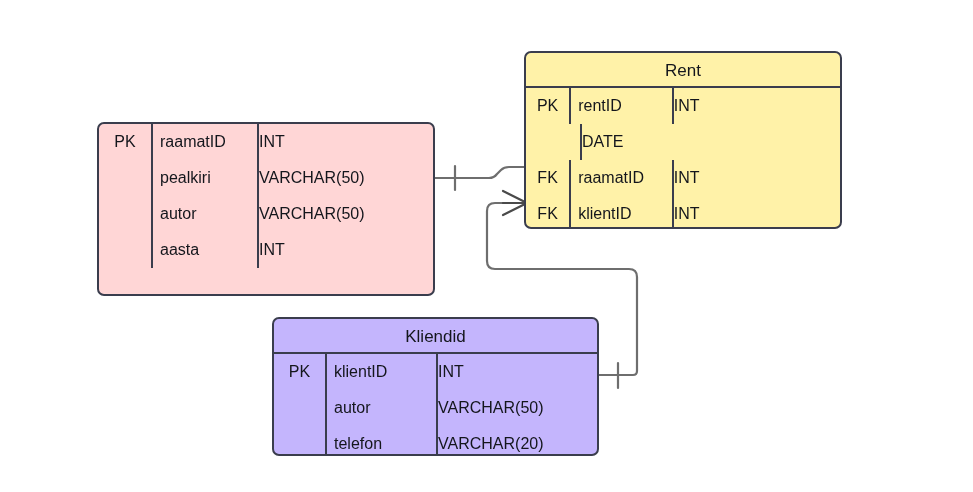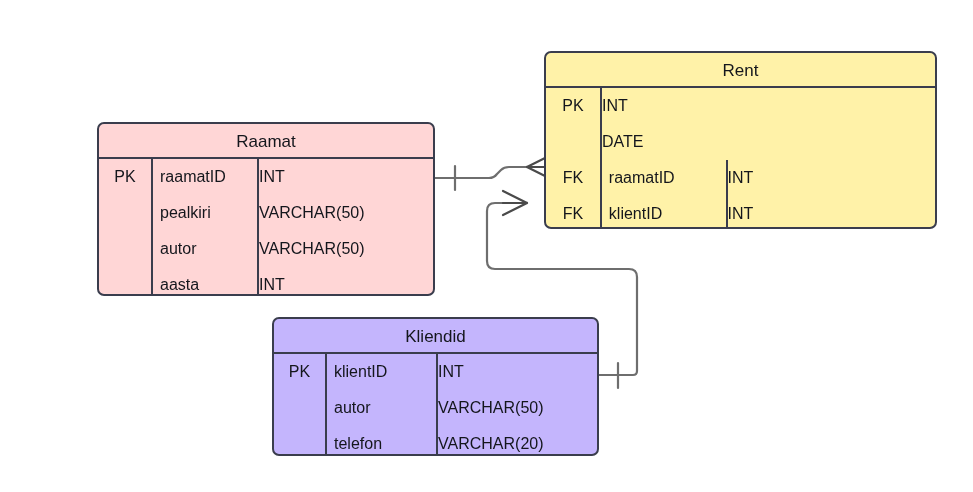--- a/index.html
+++ b/index.html
@@ -80,23 +80,23 @@
     width: 338px;
     height: 174px;
     background: #ffd6d6;
   }
   #entity-raamat .cell-key  { width: 54px; }
   #entity-raamat .cell-name { width: 106px; }
   #entity-raamat .cell-type { width: 174px; }
 
   
   #entity-rent {
-    left: 544px;
+    left: 524px;
     top: 51px;
-    width: 393px;
+    width: 318px;
     height: 178px;
     background: #fff2a8;
   }
   #entity-rent .cell-key  { width: 56px; }
   #entity-rent .cell-name { width: 126px; }
   #entity-rent .cell-type { width: 208px; }
 
   
   #entity-kliendid {
     left: 272px;
@@ -152,21 +152,20 @@
     </g>
 
     <g>
       <path class="conn-line" d="M 527 203 L 495 203 Q 487 203 487 211 L 487 261 Q 487 269 495 269 L 629 269 Q 637 269 637 277 L 637 371 Q 637 375 633 375 L 597 375"></path>
       <line class="conn-tick" x1="618" y1="363" x2="618" y2="388"></line>
       <path class="crow" d="M 527 203 L 503 191 M 527 203 L 503 203 M 527 203 L 503 215"></path>
     </g>
   </svg>
 
   <div class="entity" id="entity-raamat" style="background: rgb(255, 214, 214);">
-    <div class="entity-title">Raamat</div>
     <div class="entity-body">
       <div class="row">
         <div class="cell cell-key">PK</div>
         <div class="cell cell-name">raamatID</div>
         <div class="cell cell-type">INT</div>
       </div>
       <div class="row">
         <div class="cell cell-key"></div>
         <div class="cell cell-name">pealkiri</div>
         <div class="cell cell-type">VARCHAR(50)</div>
@@ -182,20 +181,21 @@
         <div class="cell cell-type">INT</div>
       </div>
     </div>
   </div>
 
   <div class="entity" id="entity-rent" style="background: rgb(255, 242, 168);">
     <div class="entity-title">Rent</div>
     <div class="entity-body">
       <div class="row">
         <div class="cell cell-key">PK</div>
+        <div class="cell cell-name">rentID</div>
         <div class="cell cell-type">INT</div>
       </div>
       <div class="row">
         <div class="cell cell-key"></div>
         <div class="cell cell-type">DATE</div>
       </div>
       <div class="row">
         <div class="cell cell-key">FK</div>
         <div class="cell cell-name">raamatID</div>
         <div class="cell cell-type">INT</div>

